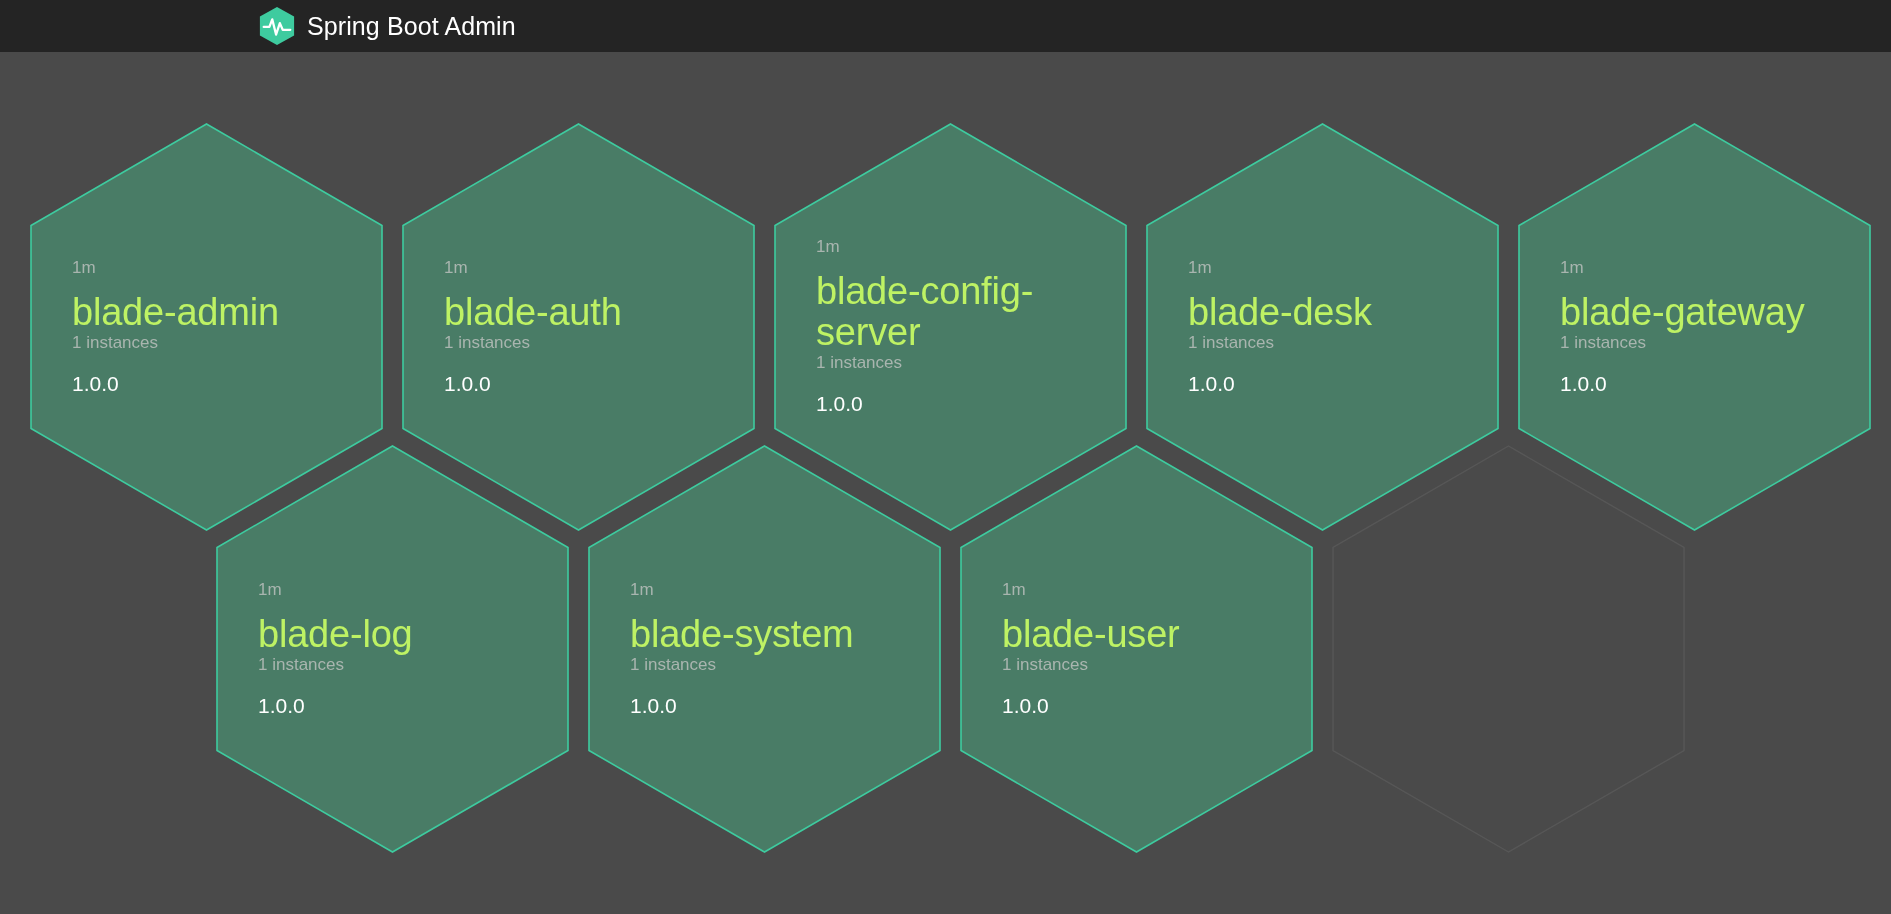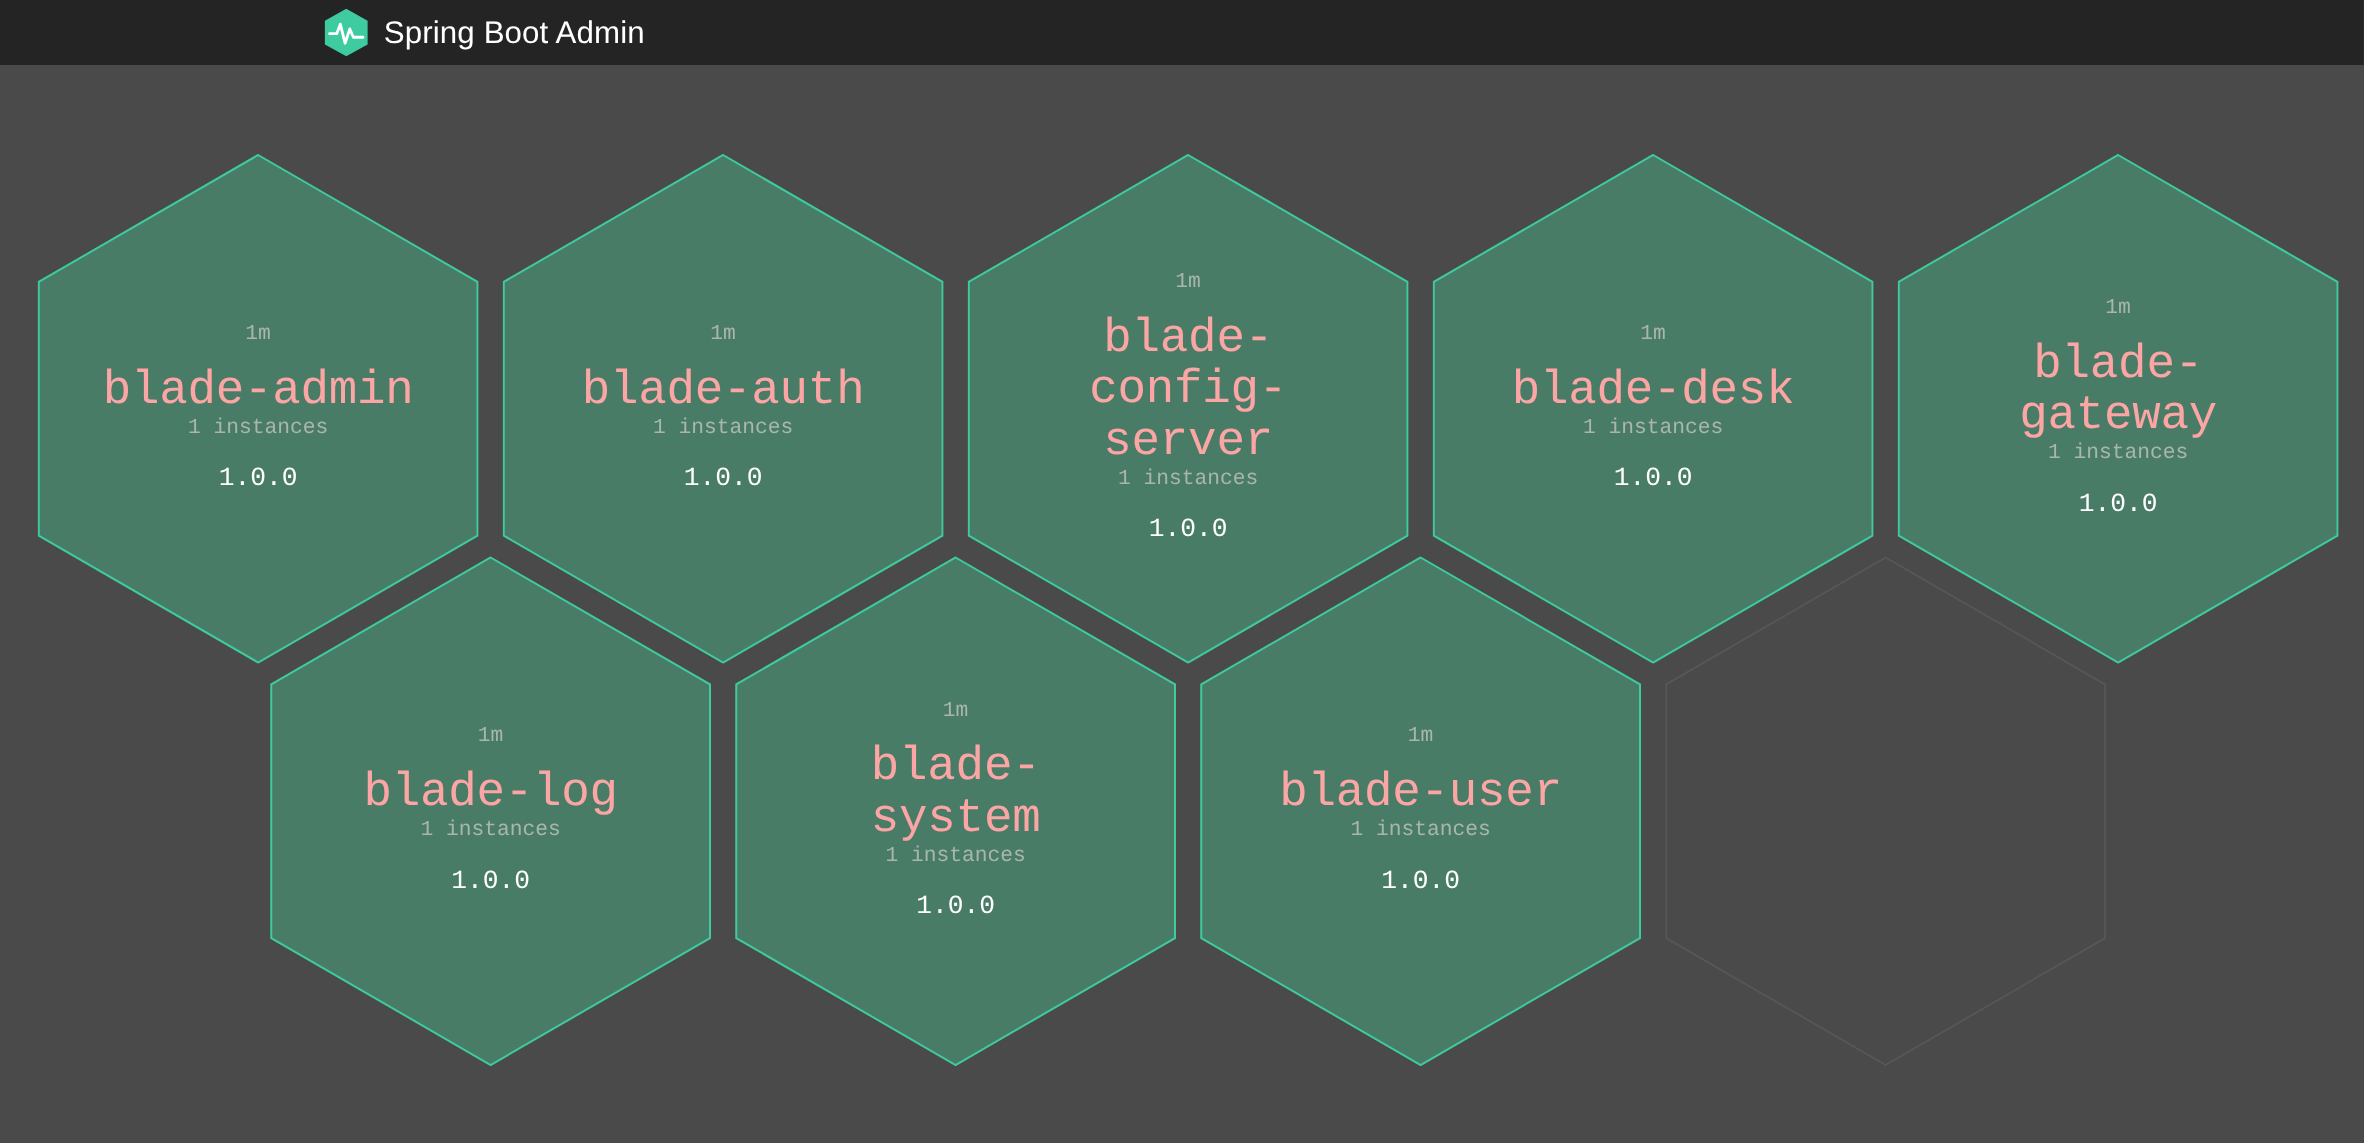--- a/index.html
+++ b/index.html
@@ -109,37 +109,36 @@
     height: 100%;
     display: block;
   }
 
   .hex-content {
     position: absolute;
     left: 0;
     width: 100%;
     top: 50%;
     transform: translateY(-50%);
-    text-align: center;
+    text-align: left;
     padding: 0 42px;
     pointer-events: none;
-    font-family: Liberation Mono, monospace;
   }
 
   .hex-uptime {
     font-size: 17px;
     color: #a9b5af;
     line-height: 1.2;
     margin-bottom: 14px;
   }
 
   .hex-name {
     font-size: 38px;
     font-weight: 400;
-    color: #fca5a5;
+    color: #bef264;
     line-height: 1.08;
     letter-spacing: -0.2px;
     word-break: break-word;
     overflow-wrap: anywhere;
   }
 
   .hex-instances {
     font-size: 17px;
     color: #a9b5af;
     line-height: 1.2;

